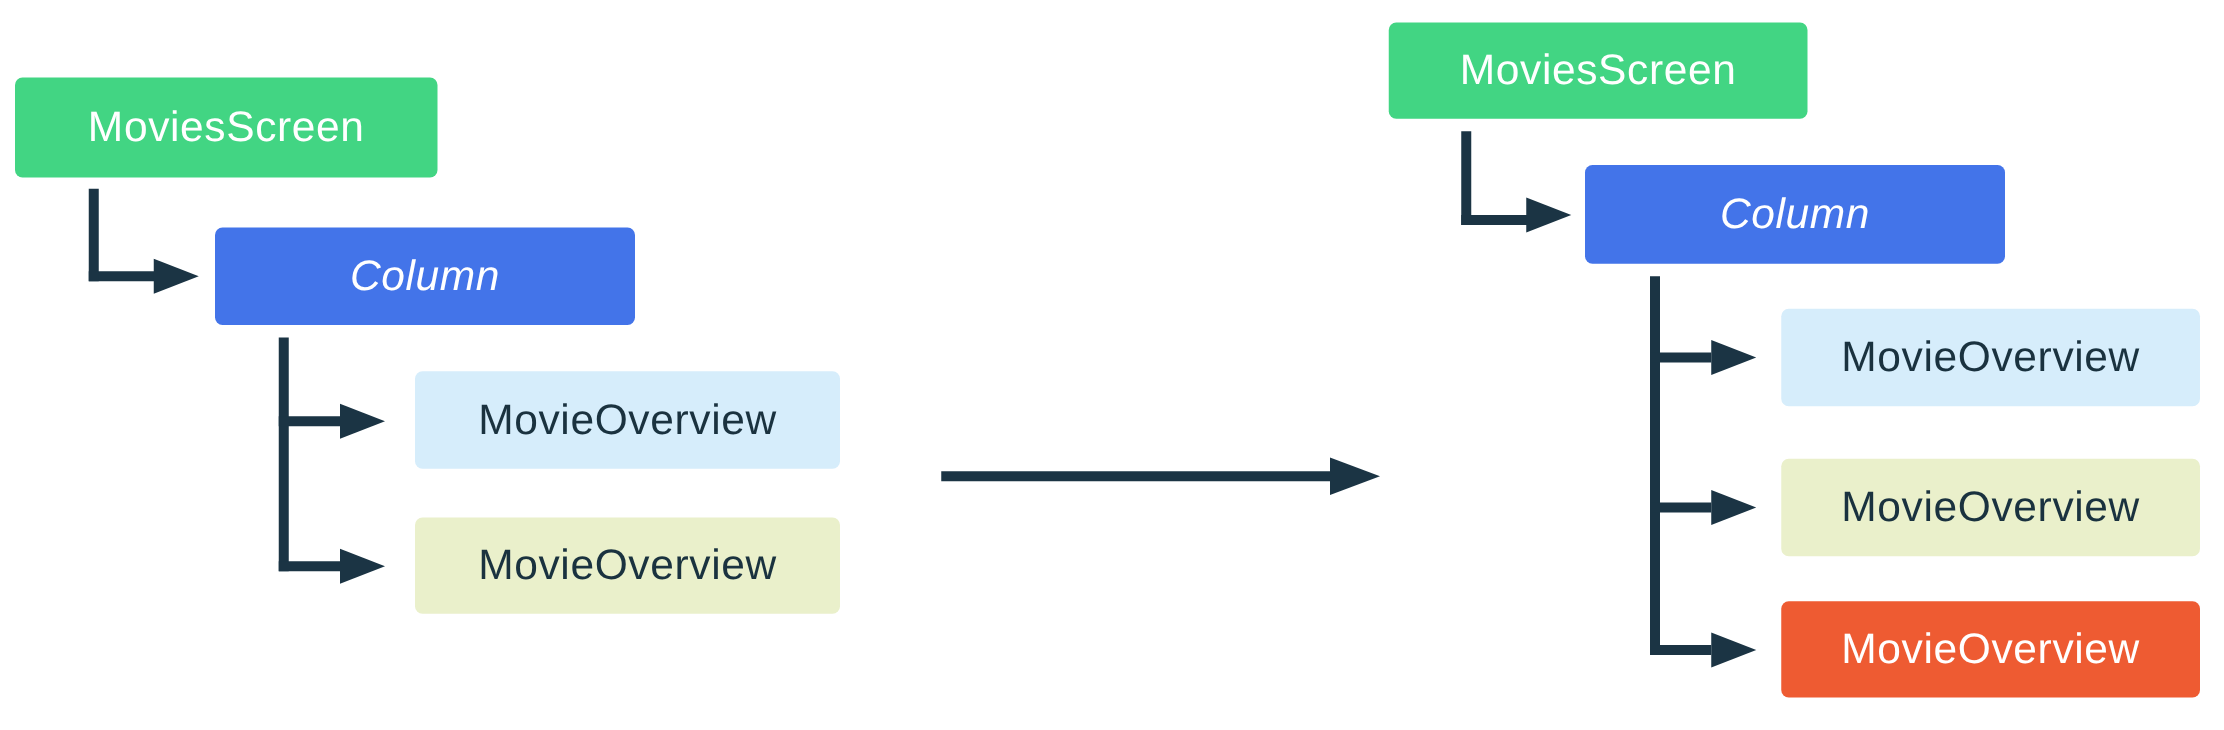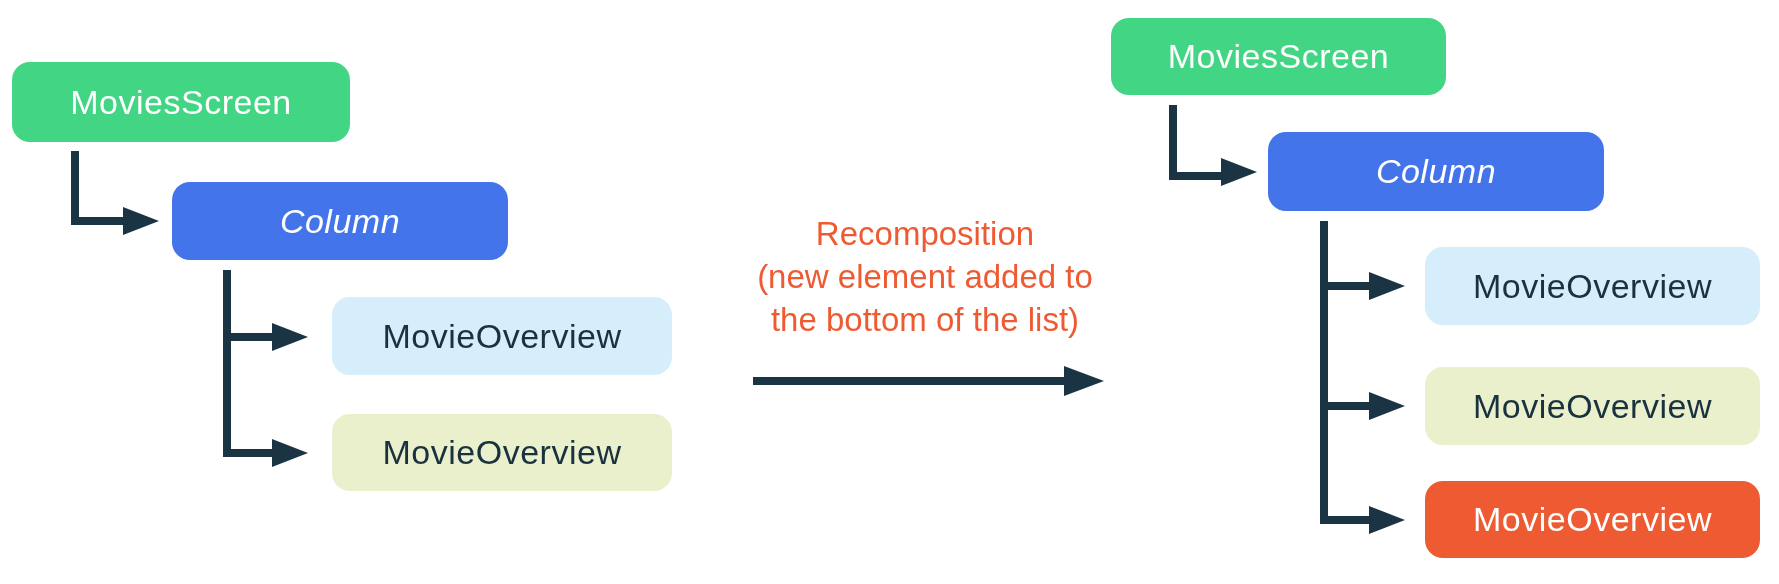--- a/index.html
+++ b/index.html
@@ -5,21 +5,21 @@
   :root{
     --green:#42D583; --blue:#4374E9; --light-blue:#D6EDFB; --pale-yellow:#EAF0CB;
     --orange:#EE5B32; --connector:#1B3444; --dark-text:#1A323F; --bg:#FFFFFF;
   }
   html,body{margin:0;padding:0;background:var(--bg);}
   #canvas{
     position:relative; width:1779px; height:584px; background:var(--bg);
     font-family:"Liberation Sans", sans-serif; overflow:hidden;
   }
   .node{
-    position:absolute; border-radius:18px;
+    position:absolute; border-radius:6px;
     display:flex; align-items:center; justify-content:center;
     font-size:34px; letter-spacing:0.5px;
   }
   .node.green{background:var(--green); color:#fff;}
   .node.blue{background:var(--blue); color:#fff;font-style:italic;}
   .node.light-blue{background:var(--light-blue); color:var(--dark-text);}
   .node.pale-yellow{background:var(--pale-yellow); color:var(--dark-text);}
   .node.orange{background:var(--orange); color:#fff;}
 
   .elbow{position:absolute; border-left:8px solid var(--connector); border-bottom:8px solid var(--connector);}
@@ -62,25 +62,20 @@
   <div class="hline" style="left:223px; top:449px; width:49px;"></div>
   <div class="arrowhead" style="left:272px; top:439px;"></div>
 
   <div class="node light-blue" style="left:332px; top:297px; width:340px; height:78px;">
     <span>MovieOverview</span>
   </div>
   <div class="node pale-yellow" style="left:332px; top:414px; width:340px; height:77px;">
     <span>MovieOverview</span>
   </div>
 
-  <div class="caption">
-    <div>Recomposition</div>
-    <div>(new element added to</div>
-    <div>the bottom of the list)</div>
-  </div>
 
   <div class="hline" style="left:753px; top:377px; width:313px;"></div>
   <div class="bigarrowhead" style="left:1064px; top:366px;"></div>
 
   <div class="node green" style="left:1111px; top:18px; width:335px; height:77px;">
     <span>MoviesScreen</span>
   </div>
 
   <div class="elbow" style="left:1169px; top:105px; width:52px; height:67px;"></div>
   <div class="arrowhead" style="left:1221px; top:158px;"></div>

